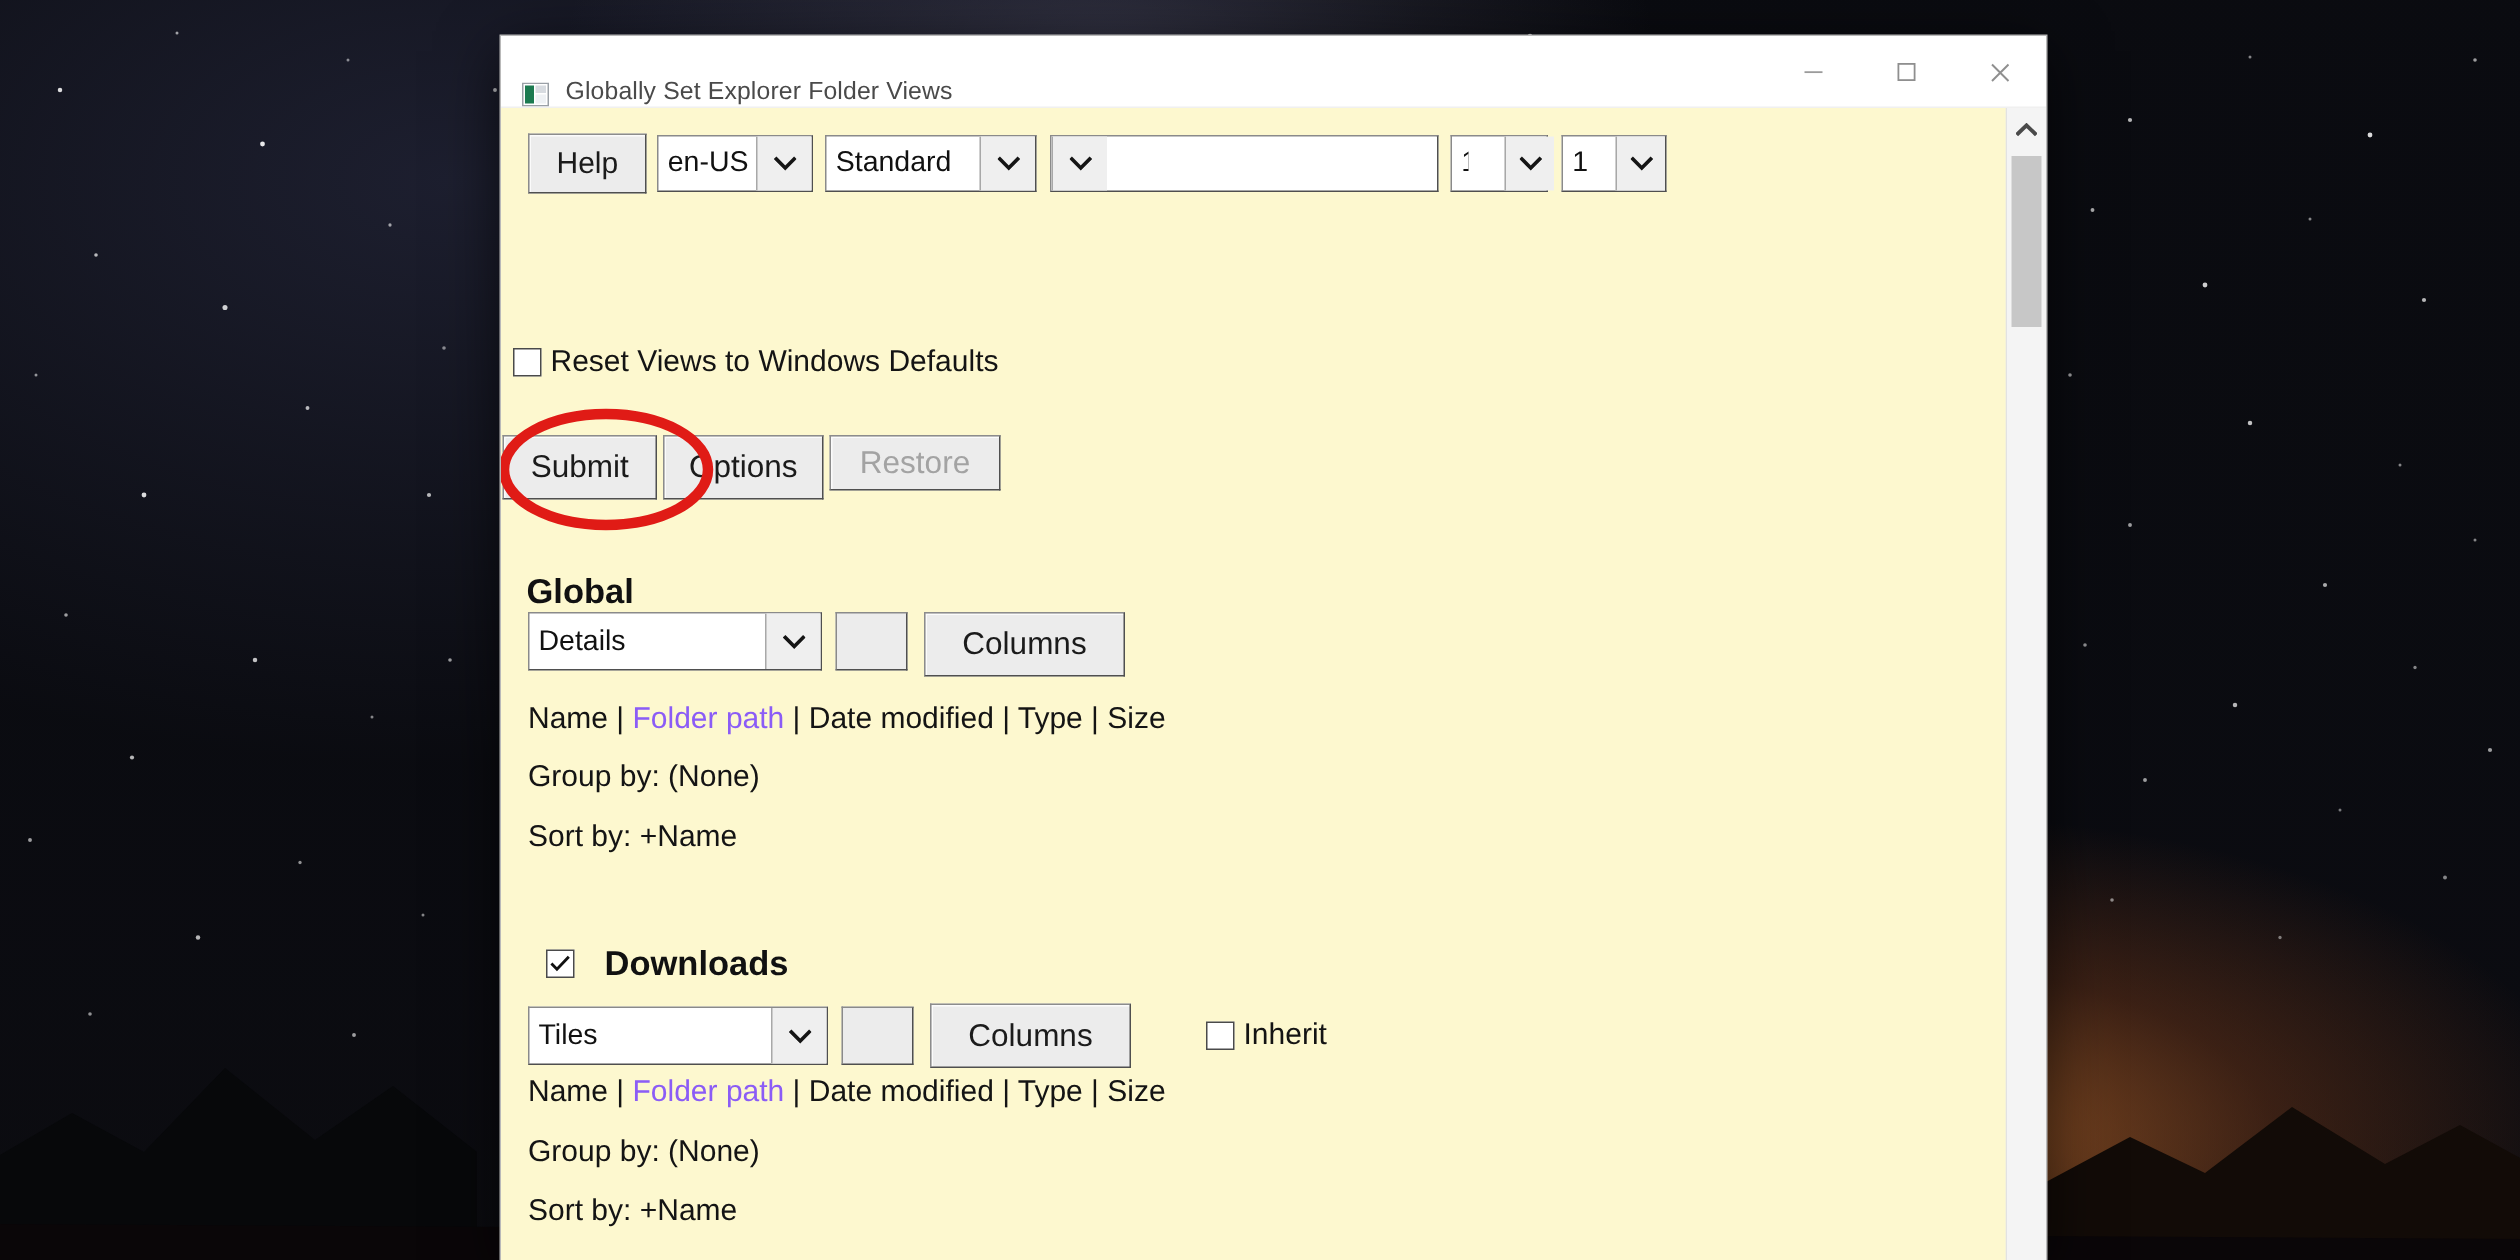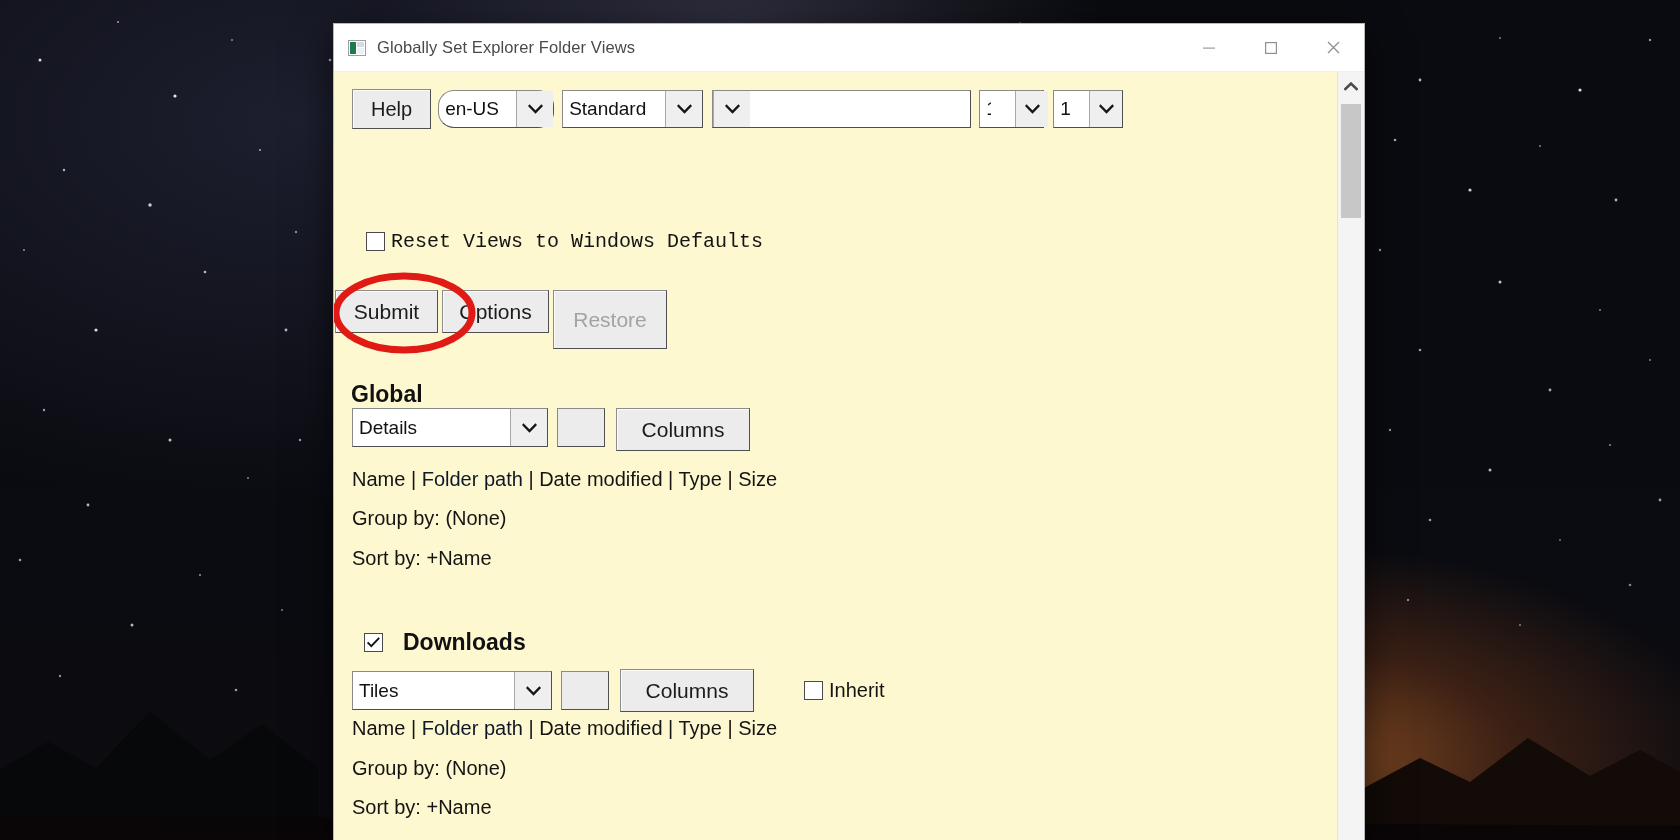--- a/index.html
+++ b/index.html
@@ -24,21 +24,21 @@
 
   
   #window{
     position:absolute;left:334px;top:24px;width:1030px;height:816px;
     background:#fdfaf0;
     box-shadow:0 0 0 1px #b9b9b9, 0 10px 38px rgba(0,0,0,.65);
     display:flex;flex-direction:column;
   }
   #titlebar{
     height:47px;background:#ffffff;border-bottom:1px solid #f0f0f0;
-    display:flex;align-items:center;flex:none;
+    display:flex;align-items:flex-end;flex:none;
   }
   #titlebar .app-icon{width:18px;height:16px;margin-left:14px;margin-right:11px;flex:none;}
   #titlebar .title{
     font-size:16.5px;color:#4a4a4a;letter-spacing:.1px;white-space:nowrap;
     font-family:"Liberation Sans", sans-serif;
   }
   #titlebar .spacer{flex:1;}
   .wbtn{width:62px;height:46px;display:flex;align-items:center;justify-content:center;}
 
   
@@ -103,21 +103,21 @@
   .cbox{
     width:19px;height:19px;flex:none;box-sizing:border-box;
     background:#fff;border:1px solid #4a4a4a;
     display:flex;align-items:center;justify-content:center;
   }
   .cblabel{font-size:20px;color:#141414;margin-left:6px;white-space:nowrap;}
 
   
   .sechead{font-size:23px;font-weight:bold;color:#111;white-space:nowrap;}
   .line{font-size:20px;color:#141414;white-space:nowrap;}
-  .accent{color:#0f172a;}
+  .accent{color:#8b5cf6;}
 
   
   #annot{position:absolute;pointer-events:none;}
 </style>
 </head>
 <body>
 
 <div id="backdrop">
   <div class="sky"></div>
   <svg class="stars" viewBox="0 0 1680 840" preserveAspectRatio="none">
@@ -224,21 +224,21 @@
 
   <div id="client">
 
     <div id="content">
 
       <div class="row" style="position:absolute;left:18px;top:17px;">
         <div class="btn" style="height:40px;padding:0 18px;font-size:20px;">
           <span>Help</span>
         </div>
 
-        <div class="combo" style="width:116px;margin-left:7px;margin-top:1px;border-radius:16px;">
+        <div class="combo" style="width:104px;margin-left:7px;margin-top:1px;">
           <div class="cv">en-US</div>
           <div class="carrow">
             <svg width="15" height="10" viewBox="0 0 15 10">
                 <path d="M1.6 2 L7.5 8 L13.4 2" stroke="#151515" stroke-width="2.4" fill="none" stroke-linecap="square"></path>
               </svg>
           </div>
         </div>
 
         <div class="combo" style="width:141px;margin-left:8px;margin-top:1px;">
           <div class="cv">Standard</div>
@@ -269,33 +269,33 @@
         <div class="combo sm" style="width:70px;margin-left:9px;margin-top:1px;">
           <div class="cv">1</div>
           <div class="carrow">
             <svg width="15" height="10" viewBox="0 0 15 10">
                 <path d="M1.6 2 L7.5 8 L13.4 2" stroke="#151515" stroke-width="2.4" fill="none" stroke-linecap="square"></path>
               </svg>
           </div>
         </div>
       </div>
 
-      <div class="cbwrap" style="position:absolute;left:32px;top:158px;font-family:Liberation Mono, monospace;">
+      <div class="cbwrap" style="position:absolute;left:8px;top:158px;">
         <div class="cbox"></div>
         <div class="cblabel">Reset Views to Windows Defaults</div>
       </div>
 
       <div class="row" style="position:absolute;left:1px;top:218px;">
         <div class="btn" style="width:103px;height:43px;font-size:21px;">
           <span>Submit</span>
         </div>
         <div class="btn" style="width:107px;height:43px;font-size:21px;margin-left:4px;">
           <span>Options</span>
         </div>
-        <div class="btn disabled" style="width:114px;height:59px;font-size:21px;margin-left:4px;">
+        <div class="btn disabled" style="width:114px;height:37px;font-size:21px;margin-left:4px;">
           <span>Restore</span>
         </div>
       </div>
 
       <svg id="annot" style="left:-5px;top:200px;" width="150" height="82" viewBox="0 0 150 82">
         <ellipse cx="75" cy="41" rx="68" ry="37" fill="none" stroke="#e01b16" stroke-width="7"></ellipse>
       </svg>
 
       <div style="position:absolute;left:17px;top:309px;text-align:center;">
         <div class="sechead">Global</div>

